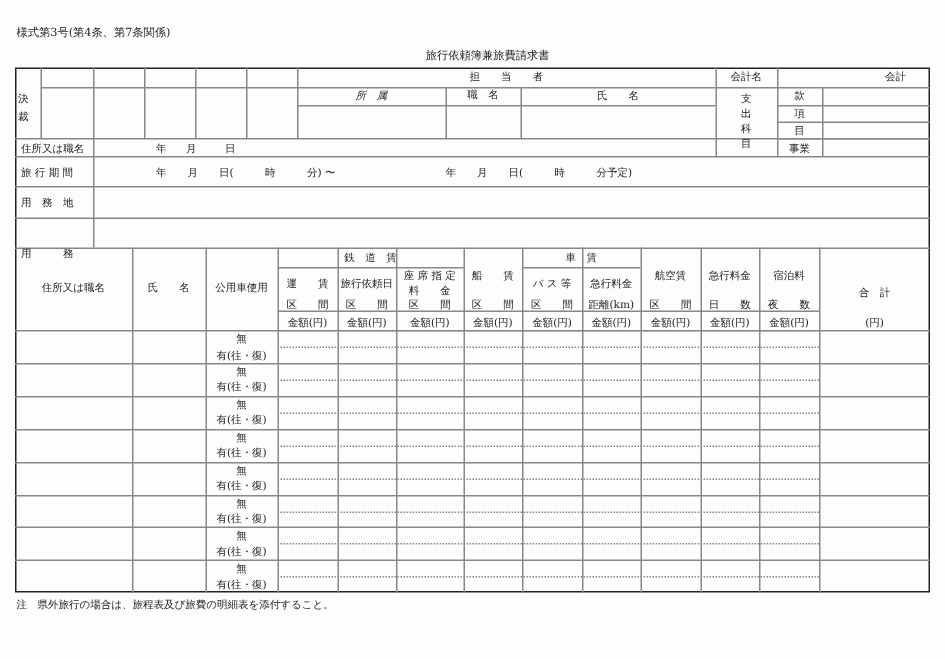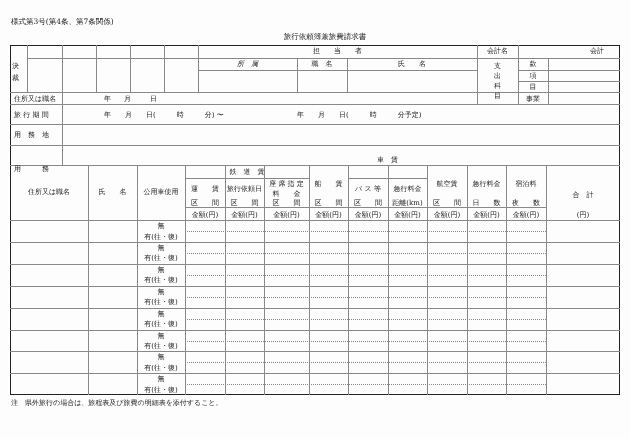--- a/index.html
+++ b/index.html
@@ -111,21 +111,21 @@
     <div class="t" style="left: 14px; top: 165px; width: 48px;">用　　　務</div>
     <div class="t c" style="left: 10px; top: 188px; width: 78px;">住所又は職名</div>
     <div class="t c" style="left: 88px; top: 188px; width: 49px;">氏　　名</div>
     <div class="t c" style="left: 137px; top: 188px; width: 48px;">公用車使用</div>
     <div class="t c" style="left: 185px; top: 168px; width: 124px;">鉄　道　賃</div>
     <div class="t c" style="left: 185px; top: 185px; width: 40px;">運　　賃</div>
     <div class="t c" style="left: 225px; top: 185px; width: 39px;">旅行依頼日</div>
     <div class="t c" style="left: 264px; top: 180px; width: 45px;">座 席 指 定</div>
     <div class="t c" style="left: 264px; top: 190px; width: 45px;">料　　金</div>
     <div class="t c" style="left: 309px; top: 180px; width: 39px;">船　　賃</div>
-    <div class="t c" style="left: 348px; top: 156px; width: 79px;">車　賃</div>
+    <div class="t c" style="left: 348px; top: 168px; width: 79px;">車　賃</div>
     <div class="t c" style="left: 348px; top: 185px; width: 40px;">バ ス 等</div>
     <div class="t c" style="left: 388px; top: 185px; width: 39px;">急行料金</div>
     <div class="t c" style="left: 427px; top: 180px; width: 40px;">航空賃</div>
     <div class="t c" style="left: 467px; top: 180px; width: 39px;">急行料金</div>
     <div class="t c" style="left: 506px; top: 180px; width: 40px;">宿泊料</div>
     <div class="t c" style="left: 546px; top: 191px; width: 74px;">合　計</div>
     <div class="t c" style="left: 546px; top: 211px; width: 74px;">(円)</div>
     <div class="t c" style="left: 186px; top: 199px; width: 38px;">区　　間</div>
     <div class="t c" style="left: 226px; top: 199px; width: 37px;">区　　間</div>
     <div class="t c" style="left: 265px; top: 199px; width: 43px;">区　　間</div>

